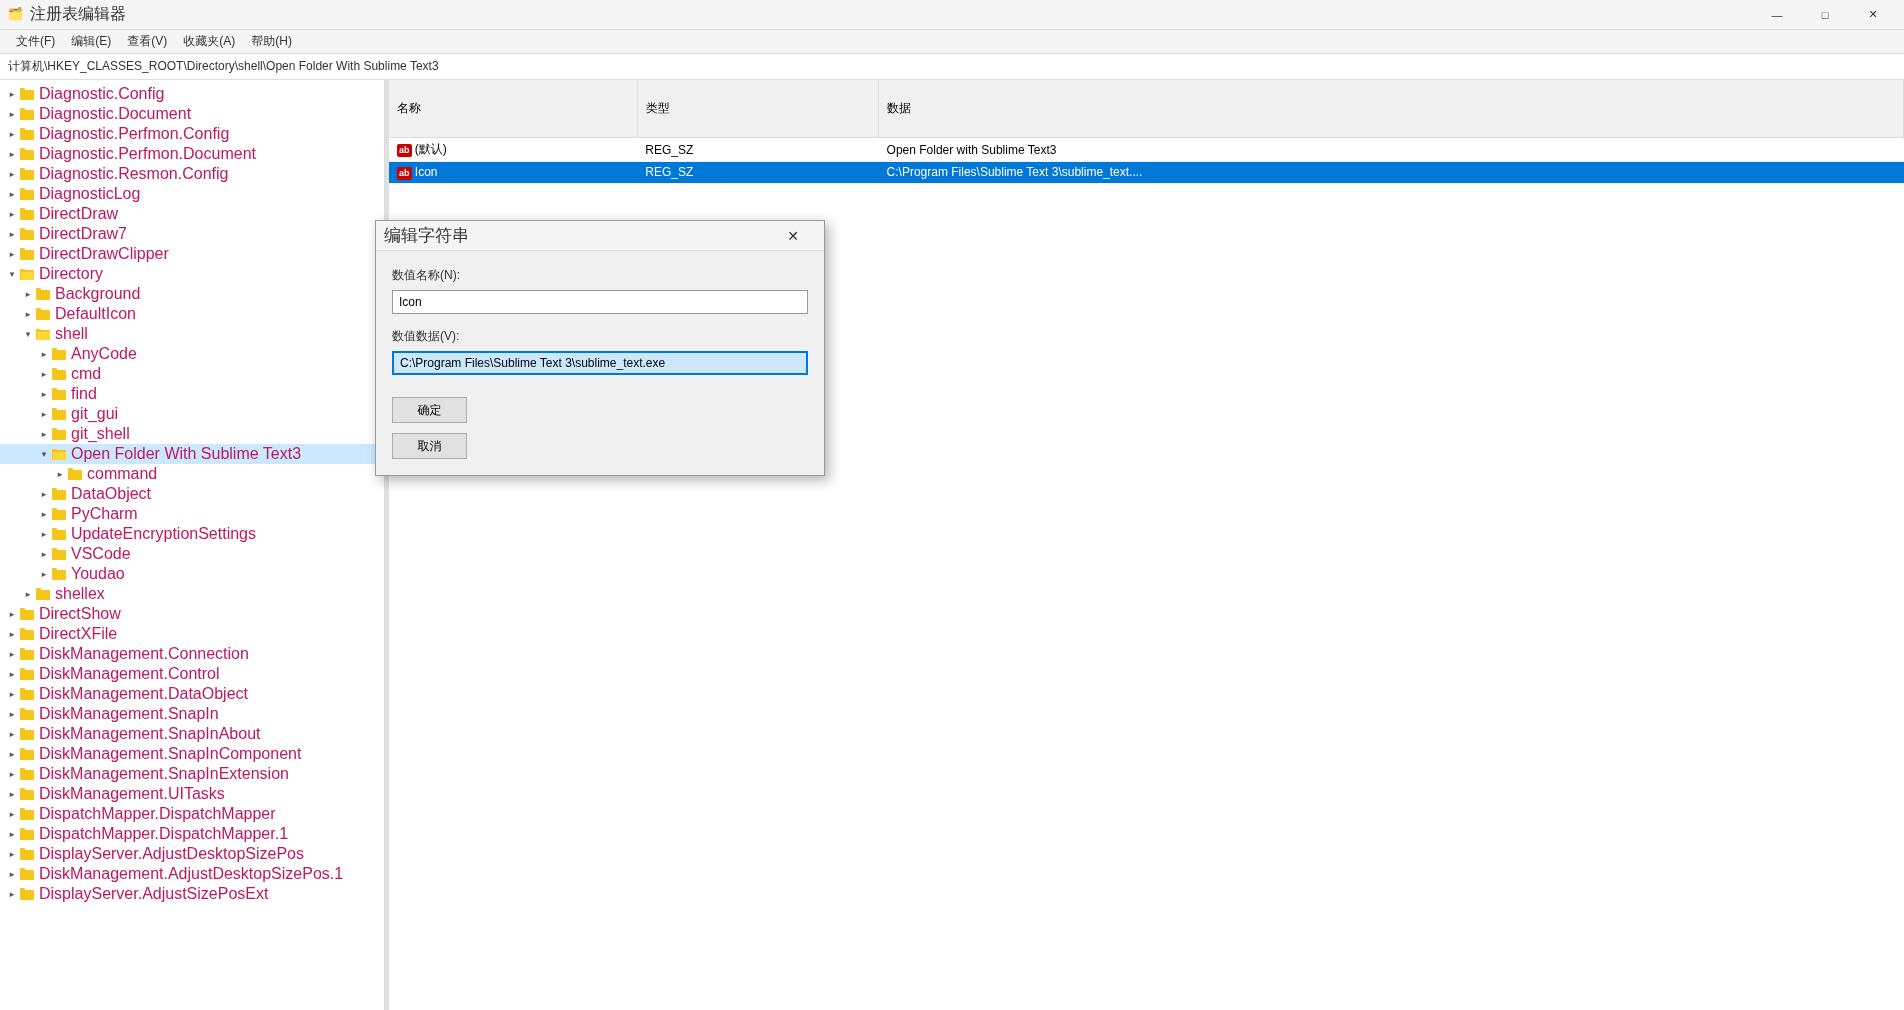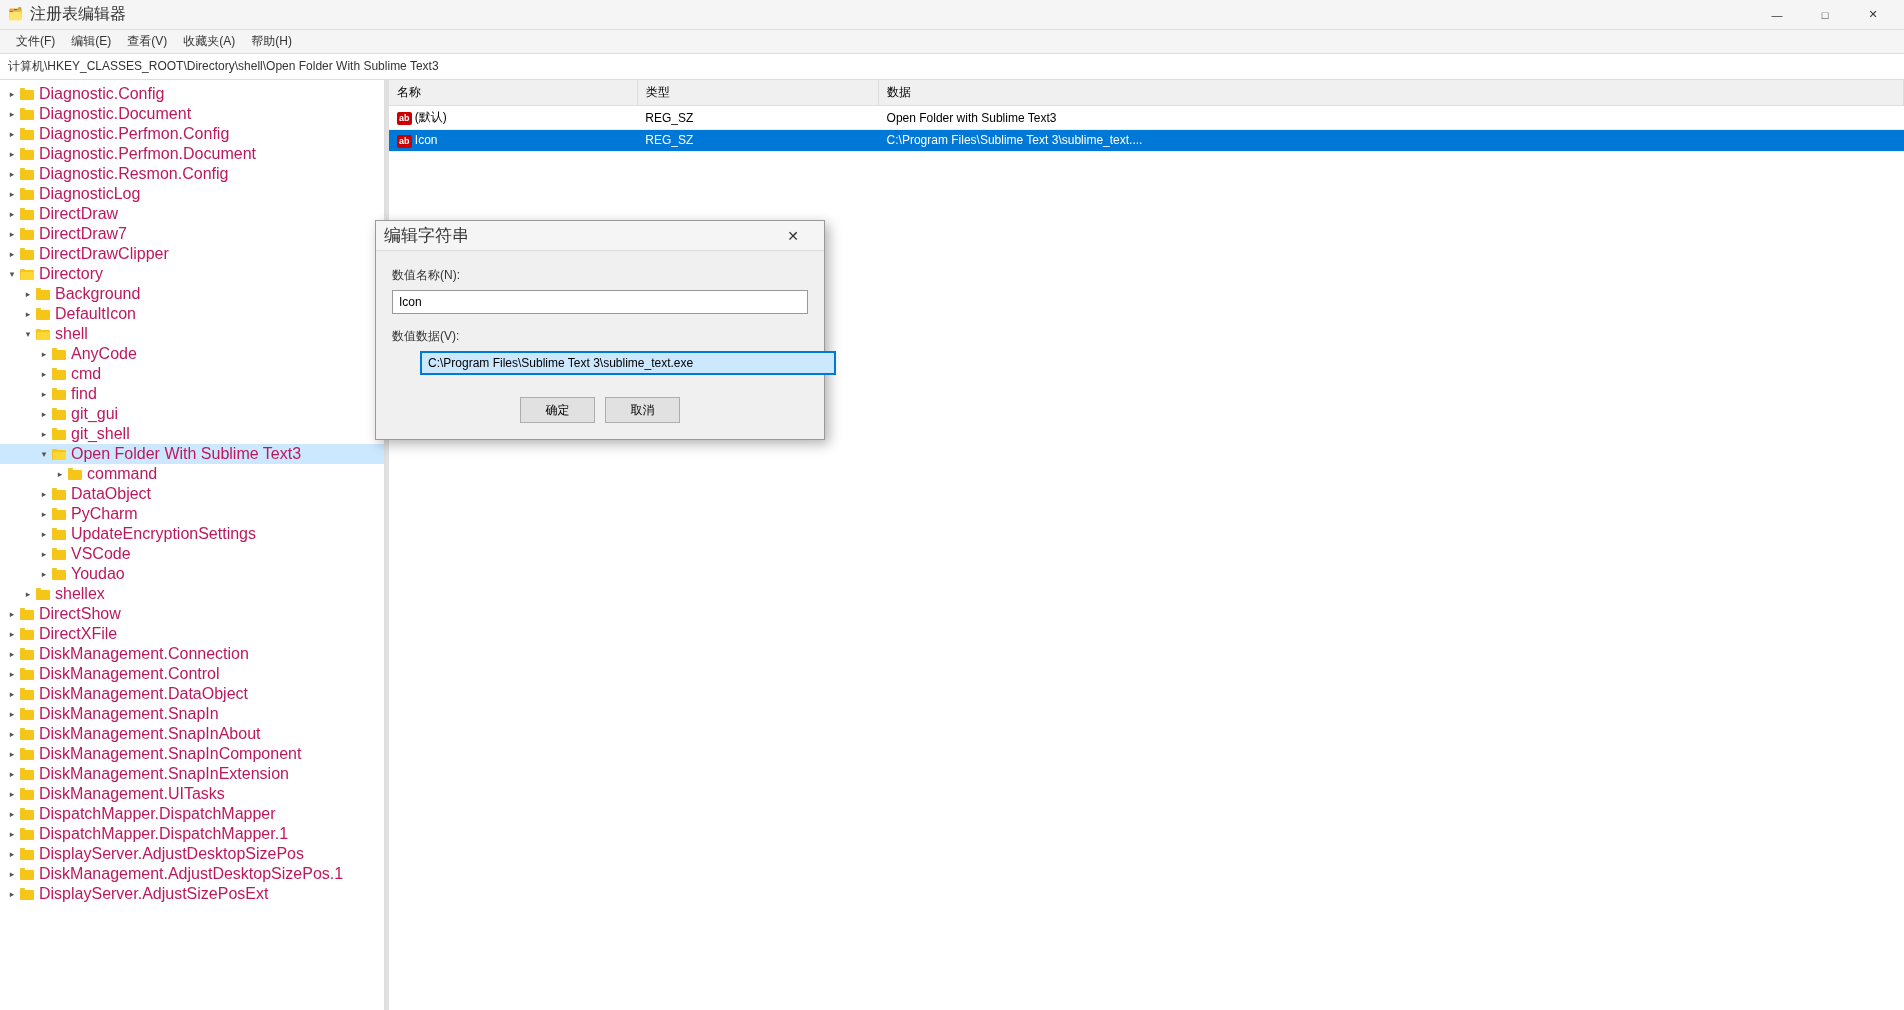--- a/index.html
+++ b/index.html
@@ -131,21 +131,21 @@
       width: 100%;
       border-collapse: collapse;
       font-size: 12px;
     }
     .reg-table thead tr {
       background: #f0f0f0;
       border-bottom: 1px solid #ddd;
     }
     .reg-table th {
       text-align: left;
-      padding: 4px 8px;
+      padding: 20px 8px;
       font-weight: normal;
       border-right: 1px solid #ddd;
       cursor: pointer;
     }
     .reg-table td {
       padding: 3px 8px;
       border-bottom: 1px solid #f0f0f0;
       vertical-align: middle;
     }
     .reg-table tr.selected td { background: #0078d7; color: white; }
@@ -246,27 +246,27 @@
     .dialog-input-highlighted {
       width: 100%;
       height: 24px;
       border: 2px solid #0078d7;
       background: #cce8ff;
       padding: 2px 6px;
       font-size: 12px;
       margin-bottom: 14px;
       outline: none;
       color: #000;
-      margin-left: 28px;
     }
     .dialog-buttons {
       display: flex;
       justify-content: center;
       gap: 10px;
       margin-top: 8px;
+      flex-direction: column;
     }
     .dialog-btn {
       width: 75px;
       height: 26px;
       border: 1px solid #adadad;
       background: #e1e1e1;
       cursor: pointer;
       font-size: 12px;
       font-family: 'Microsoft YaHei', sans-serif;
     }

